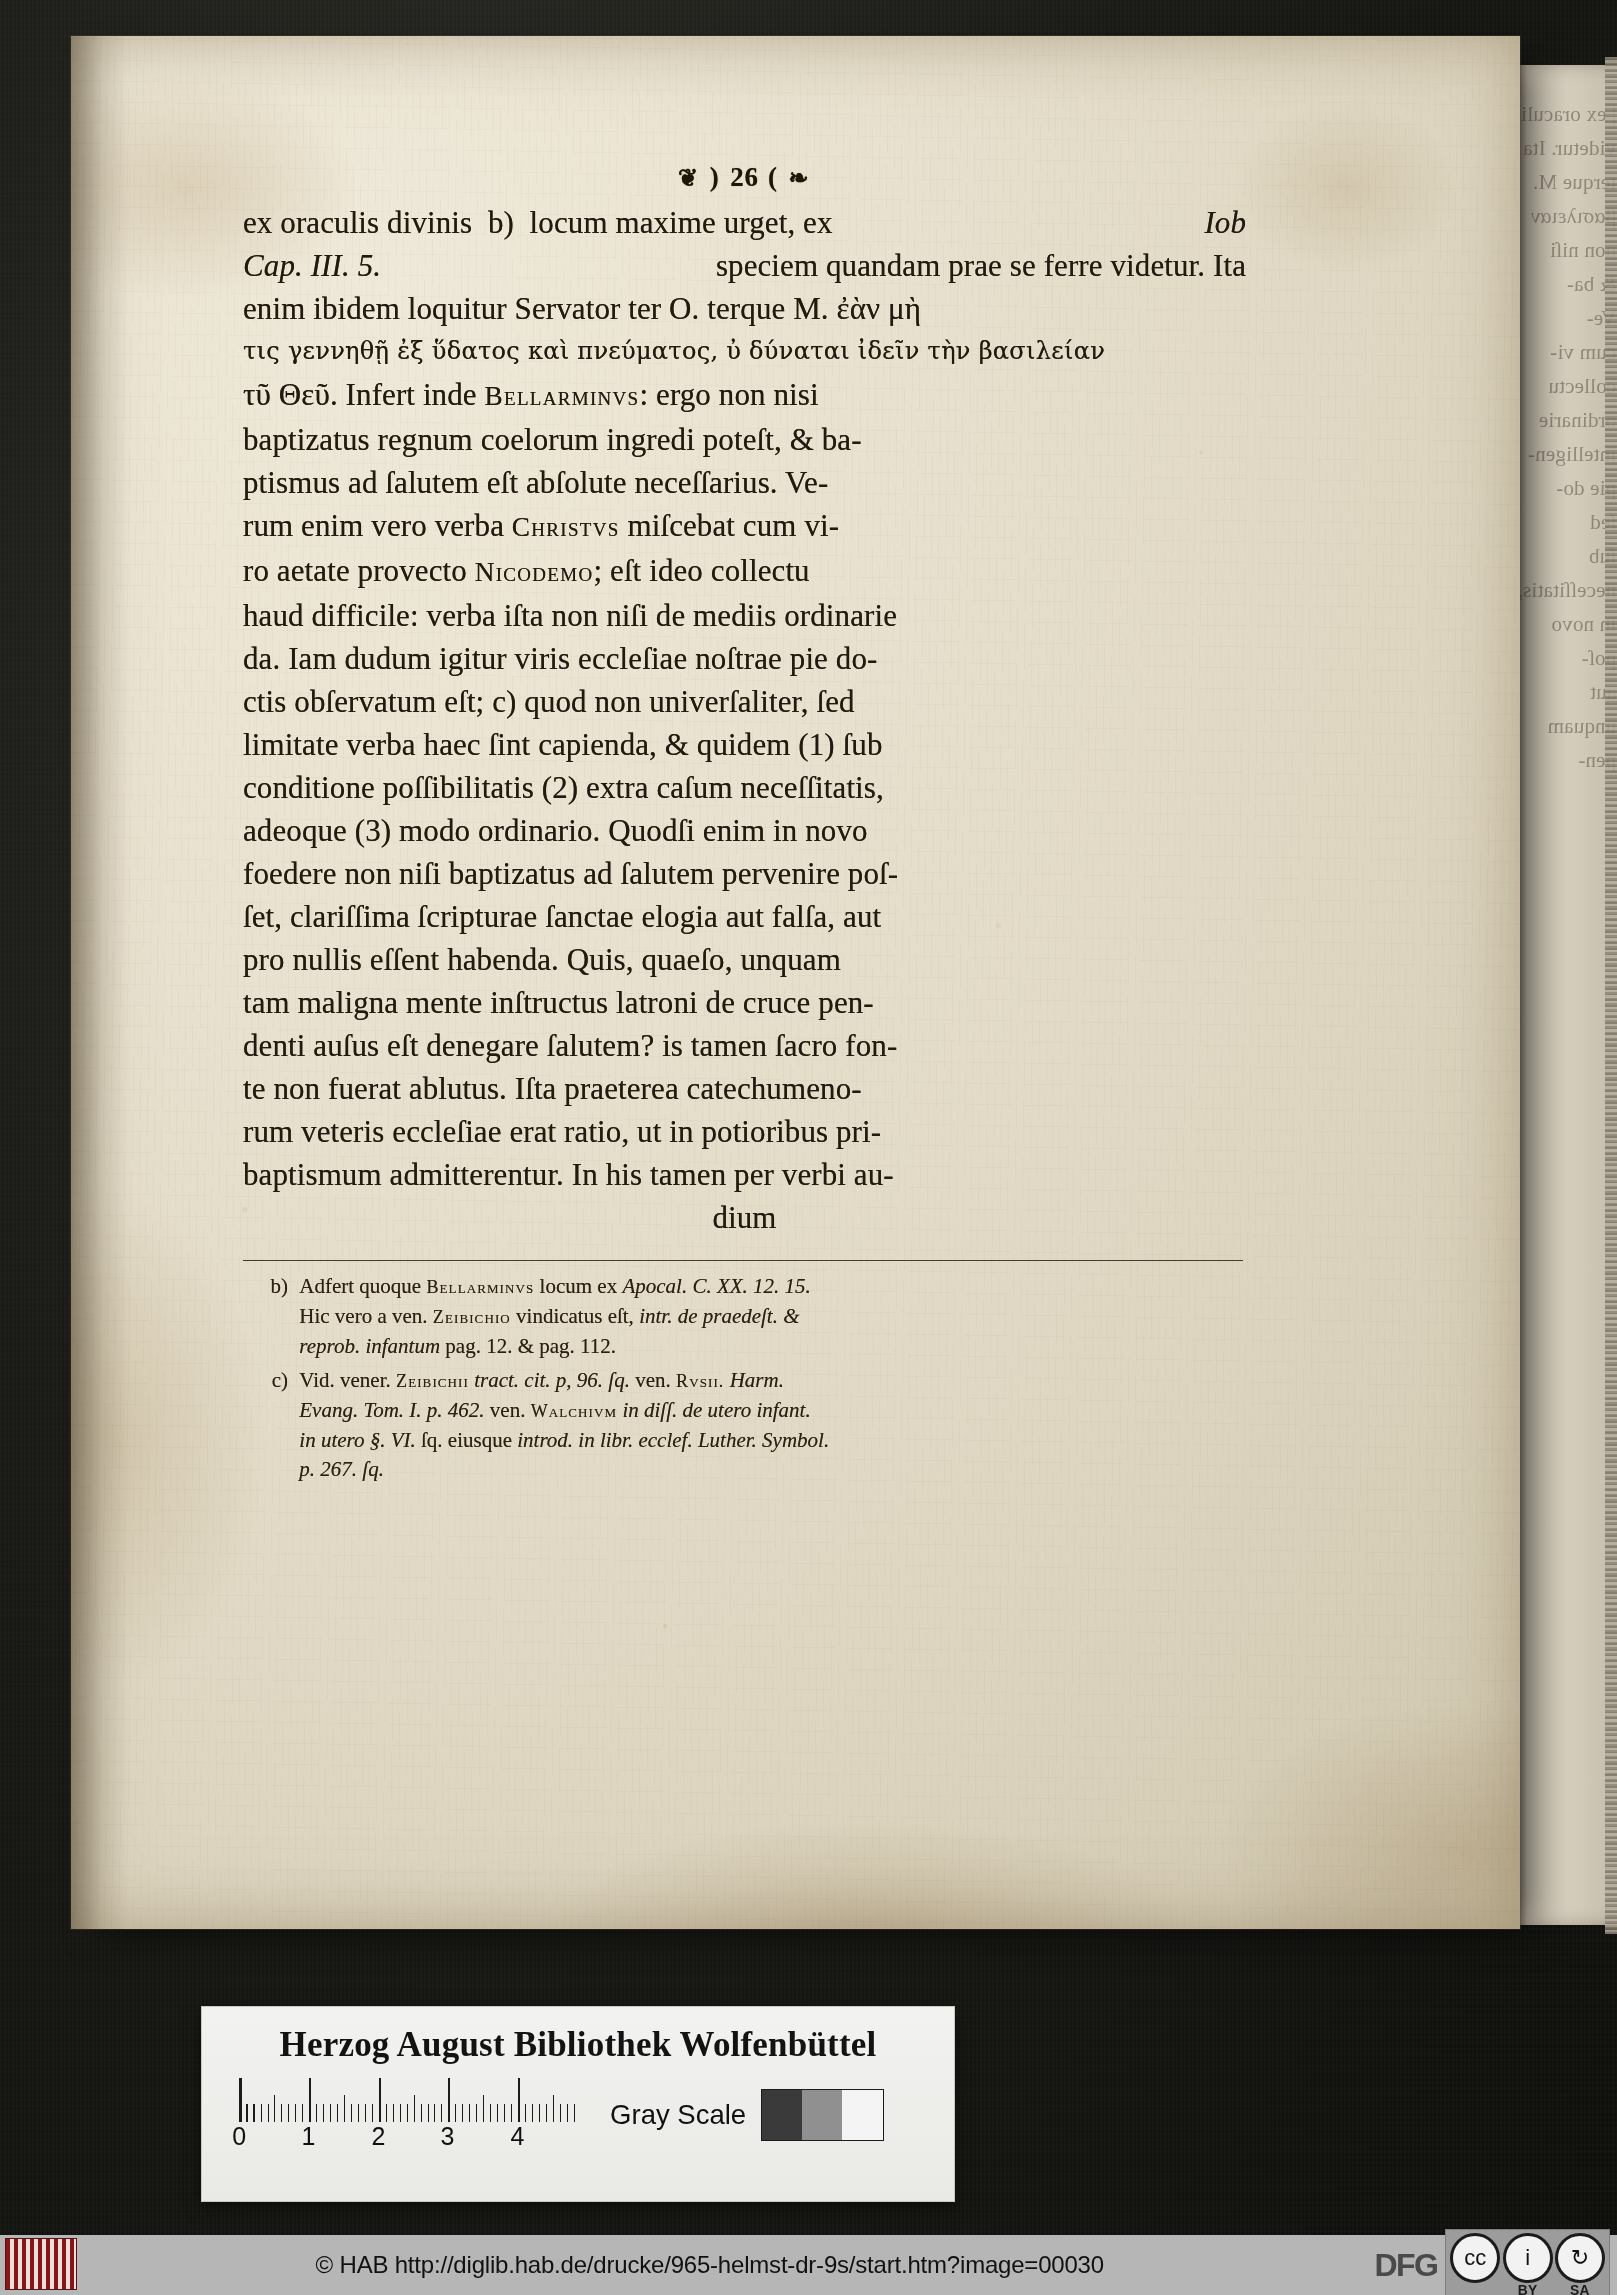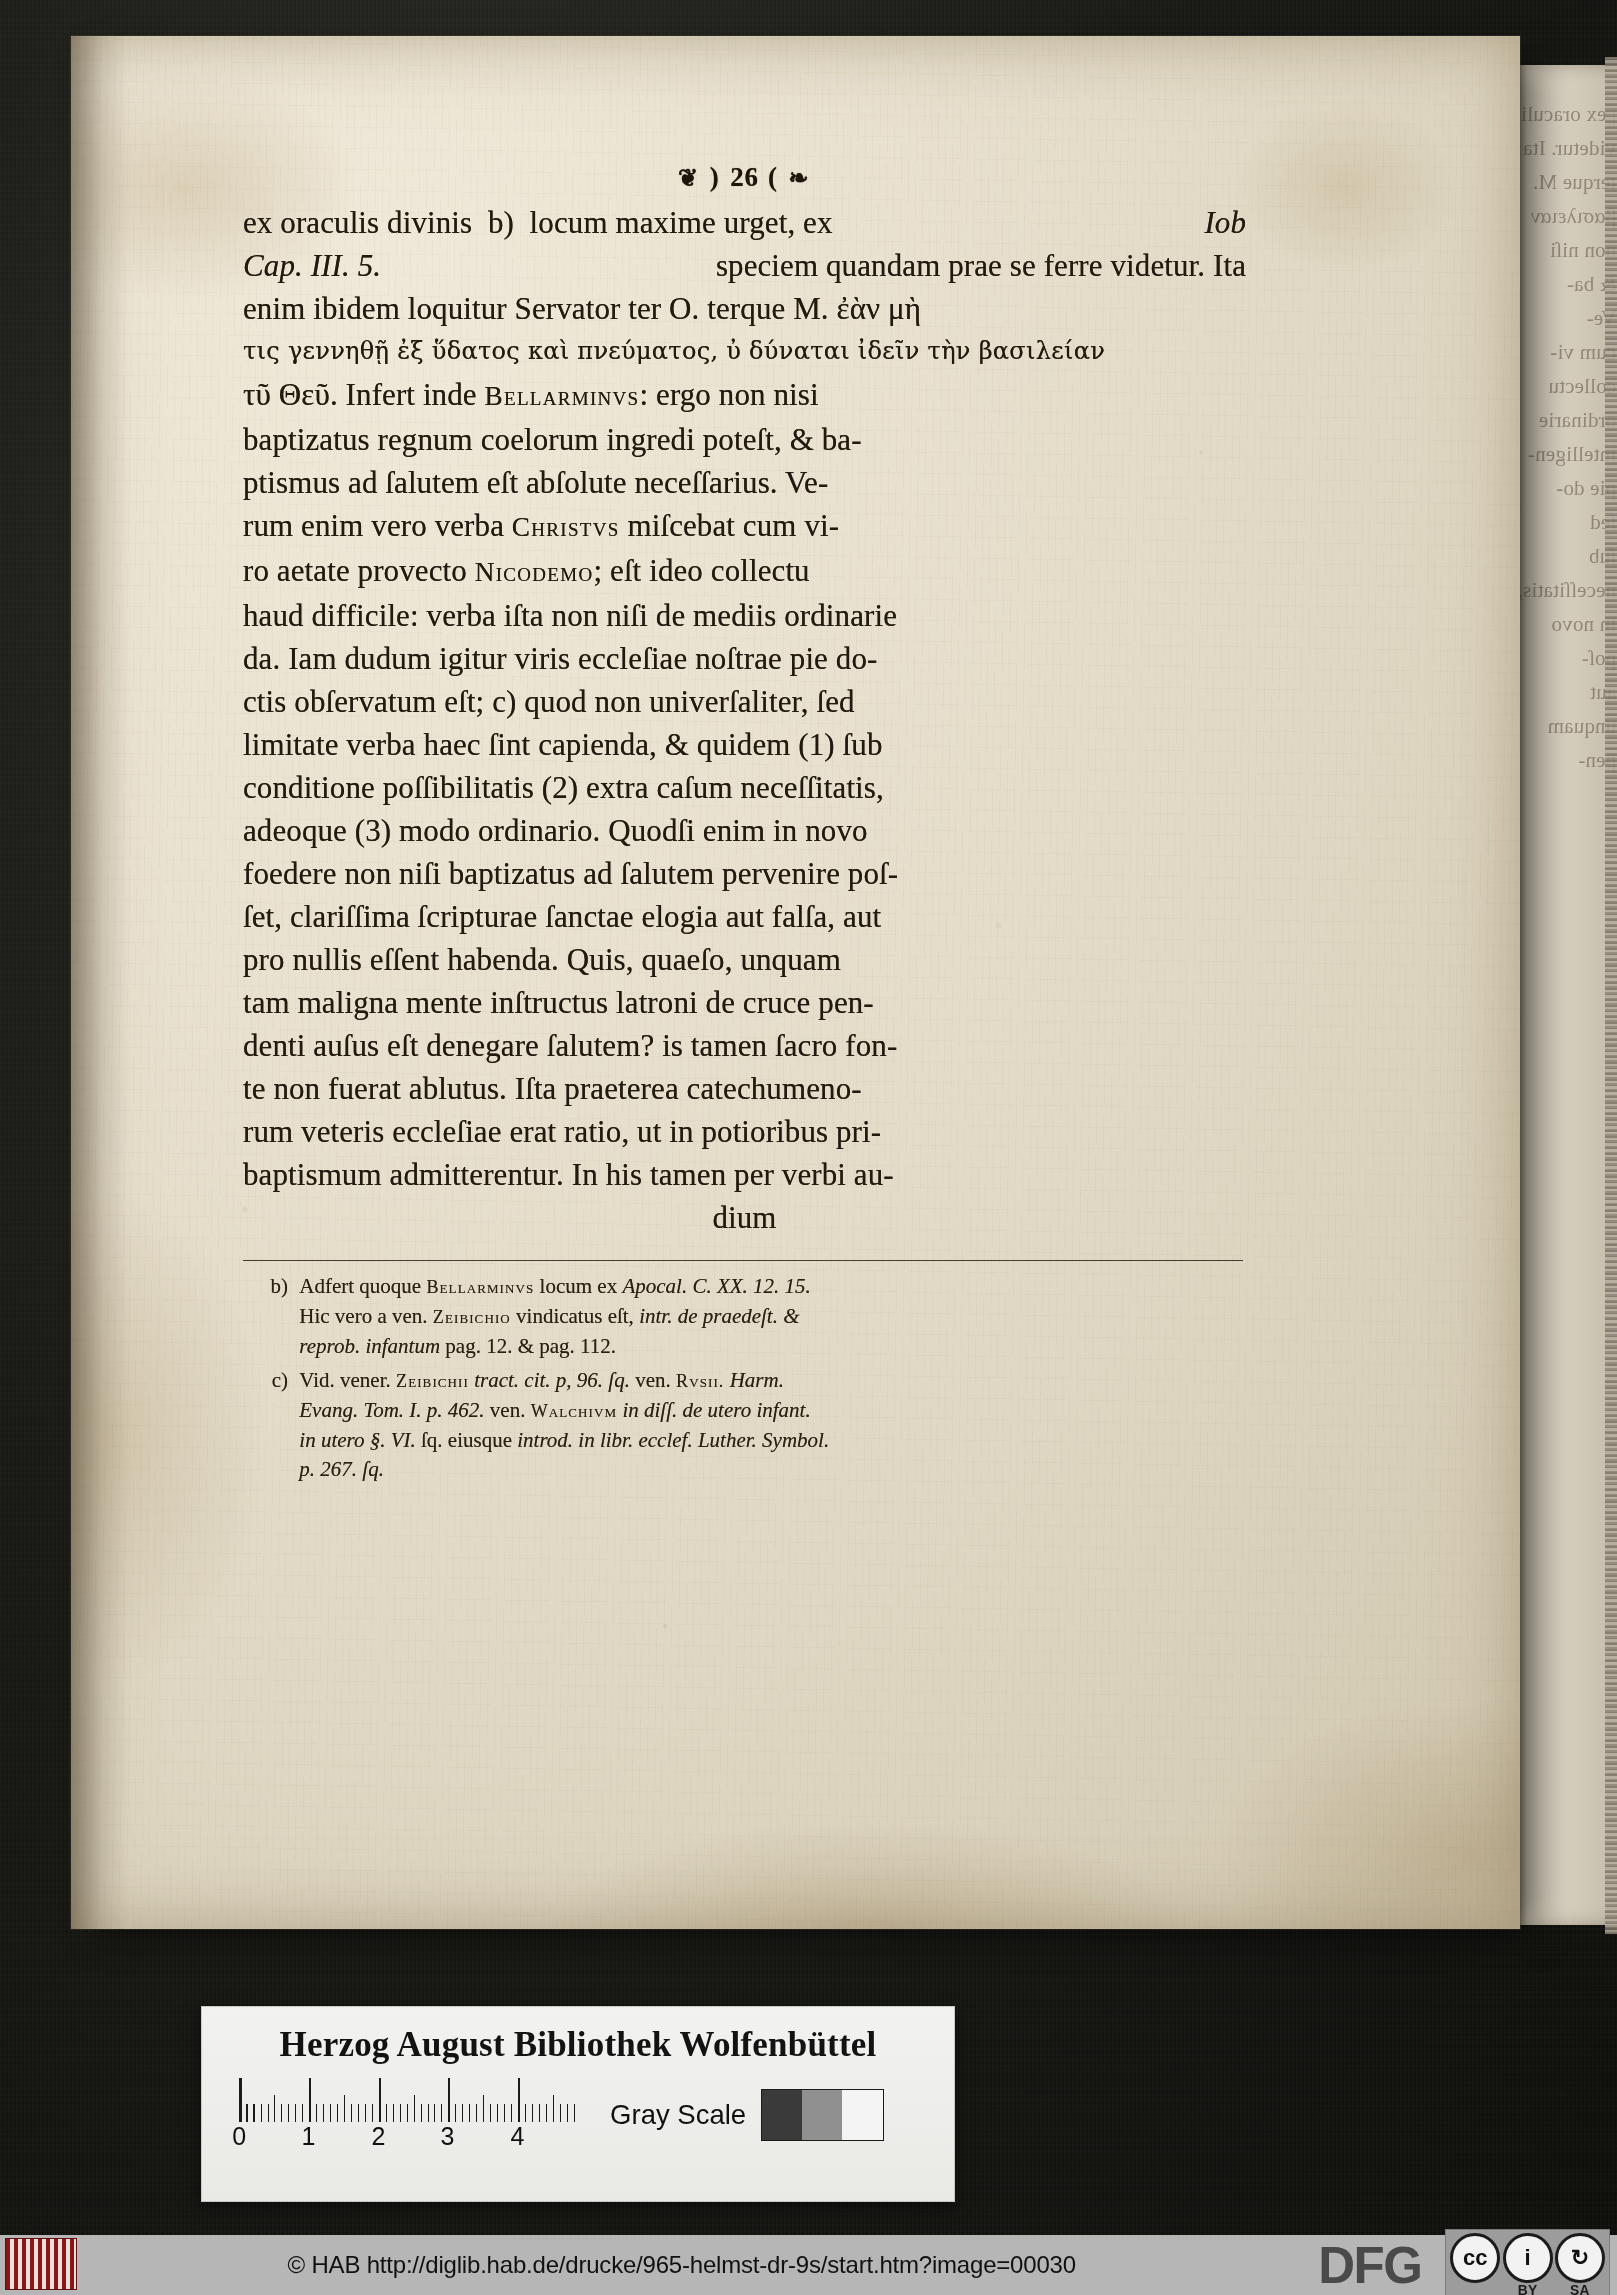--- a/index.html
+++ b/index.html
@@ -216,39 +216,39 @@
   #footer-credit{
     flex:1;text-align:center;
     font-family:"Liberation Sans",sans-serif;
     font-size:24px;color:#111;
     letter-spacing:-0.2px;
     padding-left:65px;
     white-space:nowrap;
   }
   #dfg-logo{
     font-family:"Liberation Sans",sans-serif;
-    font-weight:700;font-size:51px;color:#4a4a4a;
+    font-weight:700;font-size:32px;color:#4a4a4a;
     letter-spacing:-1.6px;
-    padding-right:24px;
+    padding-right:8px;
     user-select:none;
     margin-left:20px;
   }
   #cc-logo{
     display:flex;align-items:flex-end;gap:2.4px;
     background:#9c9c9c;
     padding:2.4px 4px 1.6px 4px;
     margin-right:8px;
     border:0.8px solid #7c7c7c;
   }
   .cc-badge{
     width:44px;height:44px;border-radius:50%;
     background:#f2f2f2;border:3.2px solid #1b1b1b;
     display:flex;align-items:center;justify-content:center;
     font-family:"Liberation Sans",sans-serif;
-    font-weight:700;font-size:22px;color:#111;
+    font-weight:400;font-size:22px;color:#111;
     line-height:1;
   }
   .cc-col{display:flex;flex-direction:column;align-items:center;gap:0.8px;}
   .cc-sub{
     font-family:"Liberation Sans",sans-serif;
     font-size:13.8px;font-weight:700;color:#1b1b1b;letter-spacing:0.4px;
   }
 
   
   .speck{position:absolute;background:rgba(60,48,28,.5);border-radius:50%;}

